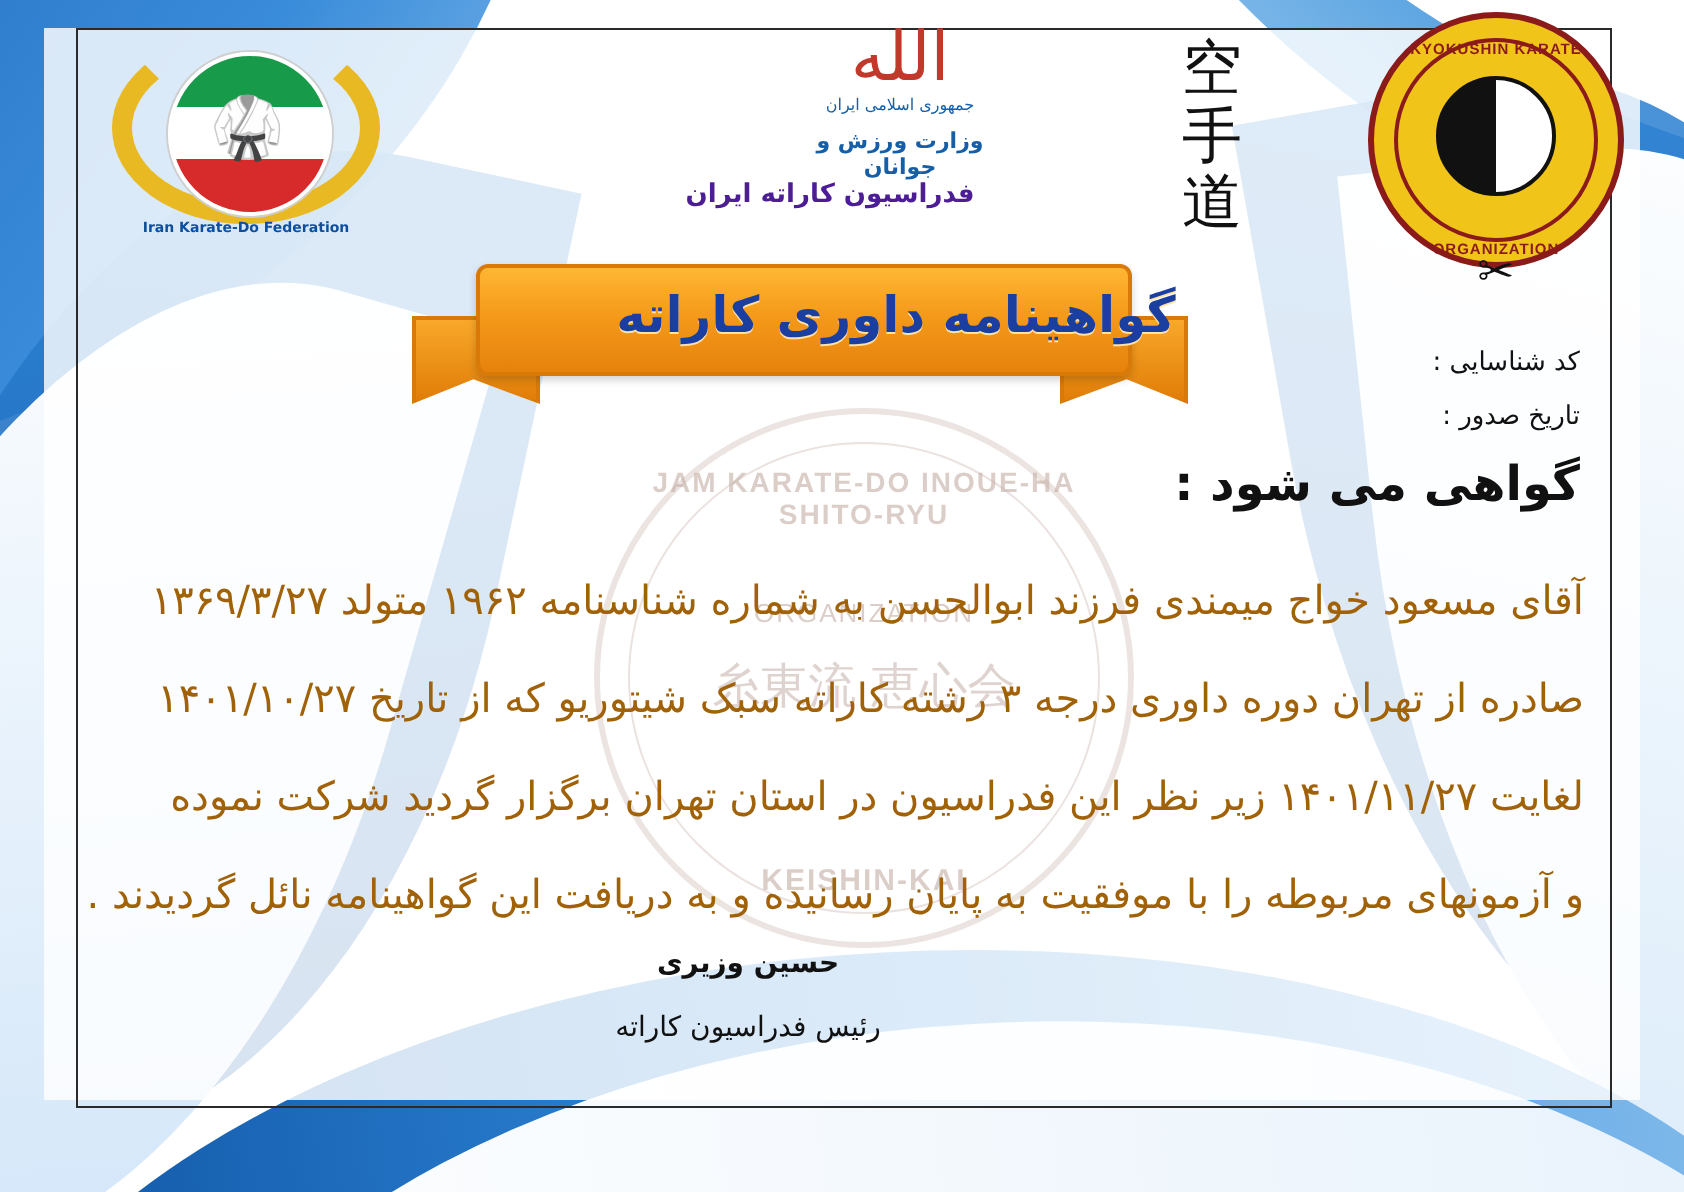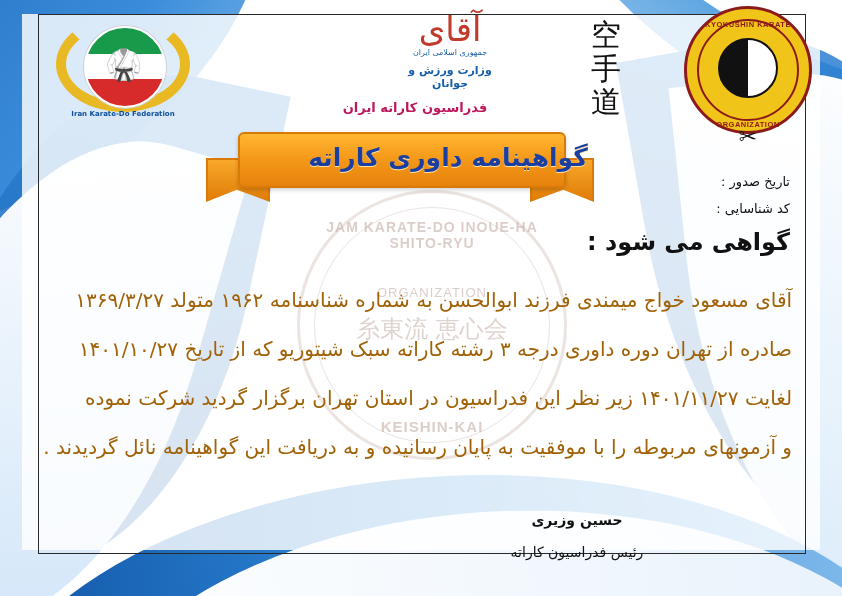--- a/index.html
+++ b/index.html
@@ -129,21 +129,21 @@
     width: 766px;
     height: 538px;
     border: 1px solid #2a2a2a;
     pointer-events: none;
   }
 
   
   .watermark {
     position: absolute;
     left: 297px;
-    top: 190px;
+    top: 204px;
     width: 270px;
     height: 270px;
     border-radius: 50%;
     border: 3px solid rgba(163,126,112,0.38);
     box-sizing: border-box;
     opacity: .55;
     pointer-events: none;
   }
   .watermark:before {
     content: "";
@@ -297,23 +297,22 @@
     font-size: 8px;
     color: #155fa8;
   }
   .emblem-center .l2 {
     margin-top: 7px;
     font-size: 11px;
     color: #155fa8;
     font-weight: bold;
   }
   .emblem-center .l3 {
-    margin-top: 10px;
     font-size: 13px;
-    color: #be185d;
+    color: #4c1d95;
     font-weight: bold;
     width: 190px;
     margin-left: -38px;
   }
 
   .kanji-vertical {
     position: absolute;
     left: 575px;
     top: 18px;
     width: 46px;
@@ -412,22 +411,21 @@
   .body-lines .line.l4 { text-align: right; }
 
   
   .signatures {
     position: absolute;
     left: 56px;
     right: 150px;
     top: 474px;
     display: flex;
     flex-direction: row-reverse;
-    justify-content: flex-end;
-    margin-top: 38px;
+    justify-content: center;
   }
   .sig {
     text-align: center;
     width: 230px;
     font-size: 14px;
     color: #111;
   }
   .sig .name { font-weight: bold; margin-bottom: 16px; }
   .sig .role { }
 </style>
@@ -457,21 +455,21 @@
   </div>
 
   <div class="logo-left">
     <div class="wreath"></div>
     <div class="flagcirc"></div>
     <div class="karateka">🥋</div>
     <div class="cap">Iran Karate-Do Federation</div>
   </div>
 
   <div class="emblem-center">
-    <div class="ir">آقای</div>
+    <div class="ir">الله</div>
     <div class="l1">جمهوری اسلامی ایران</div>
     <div class="l2">وزارت ورزش و جوانان</div>
     <div class="l3">فدراسیون کاراته ایران</div>
   </div>
 
   <div class="kanji-vertical">空手道</div>
 
   <div class="logo-right">
     <div class="ring"></div>
     <div class="ring-top-text">KYOKUSHIN KARATE</div>
@@ -481,22 +479,22 @@
   </div>
 
   <div class="ribbon">
     <div class="tail-l"></div>
     <div class="tail-r"></div>
     <div class="body"></div>
     <div class="title">گواهینامه  داوری کاراته</div>
   </div>
 
   <div class="meta">
+    <div>کد شناسایی :</div>
     <div>تاریخ صدور :</div>
-    <div>کد شناسایی :</div>
   </div>
 
   <div class="headline">گواهی می شود :</div>
 
   <div class="body-lines">
     <div class="line l1">آقای مسعود خواج میمندی      فرزند  ابوالحسن    به شماره شناسنامه  ۱۹۶۲    متولد ۱۳۶۹/۳/۲۷</div>
     <div class="line l2">صادره از تهران دوره داوری درجه ۳ رشته  کاراته   سبک شیتوریو   که از تاریخ ۱۴۰۱/۱۰/۲۷</div>
     <div class="line l3">لغایت     ۱۴۰۱/۱۱/۲۷   زیر نظر این فدراسیون  در استان تهران   برگزار گردید شرکت نموده</div>
     <div class="line l4">و آزمونهای مربوطه را با موفقیت به پایان رسانیده و به دریافت این گواهینامه نائل گردیدند .</div>
   </div>

